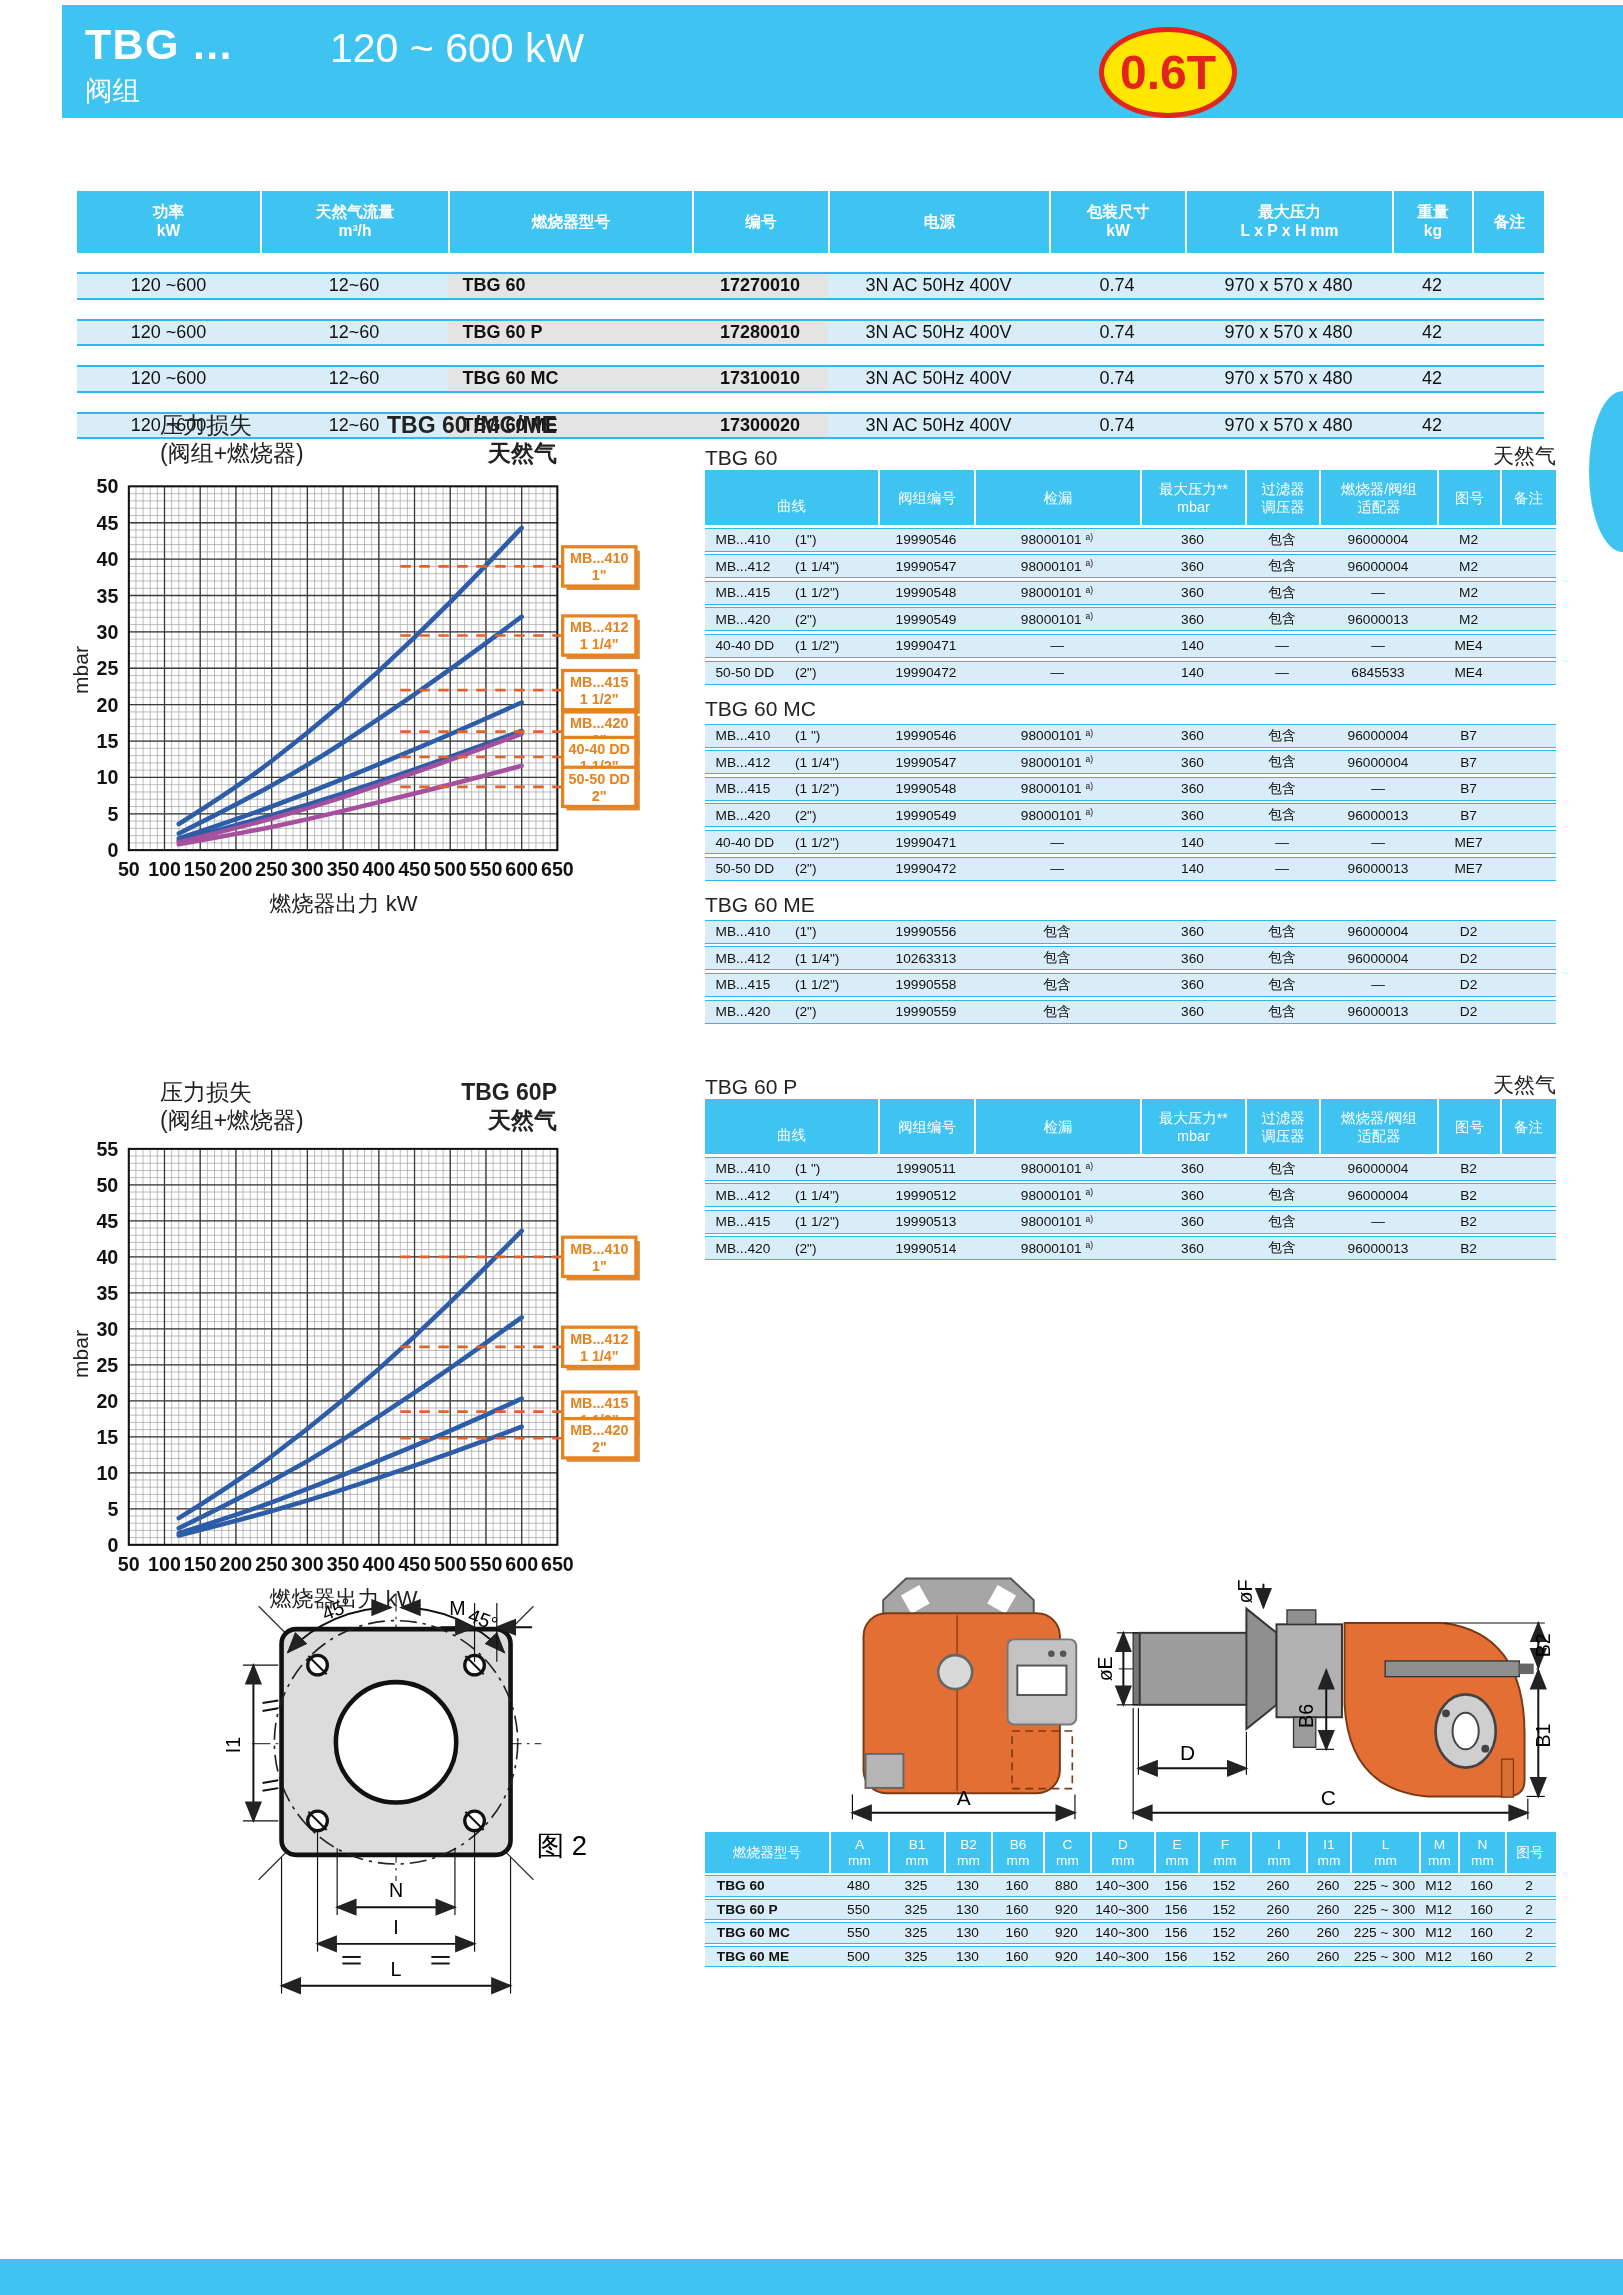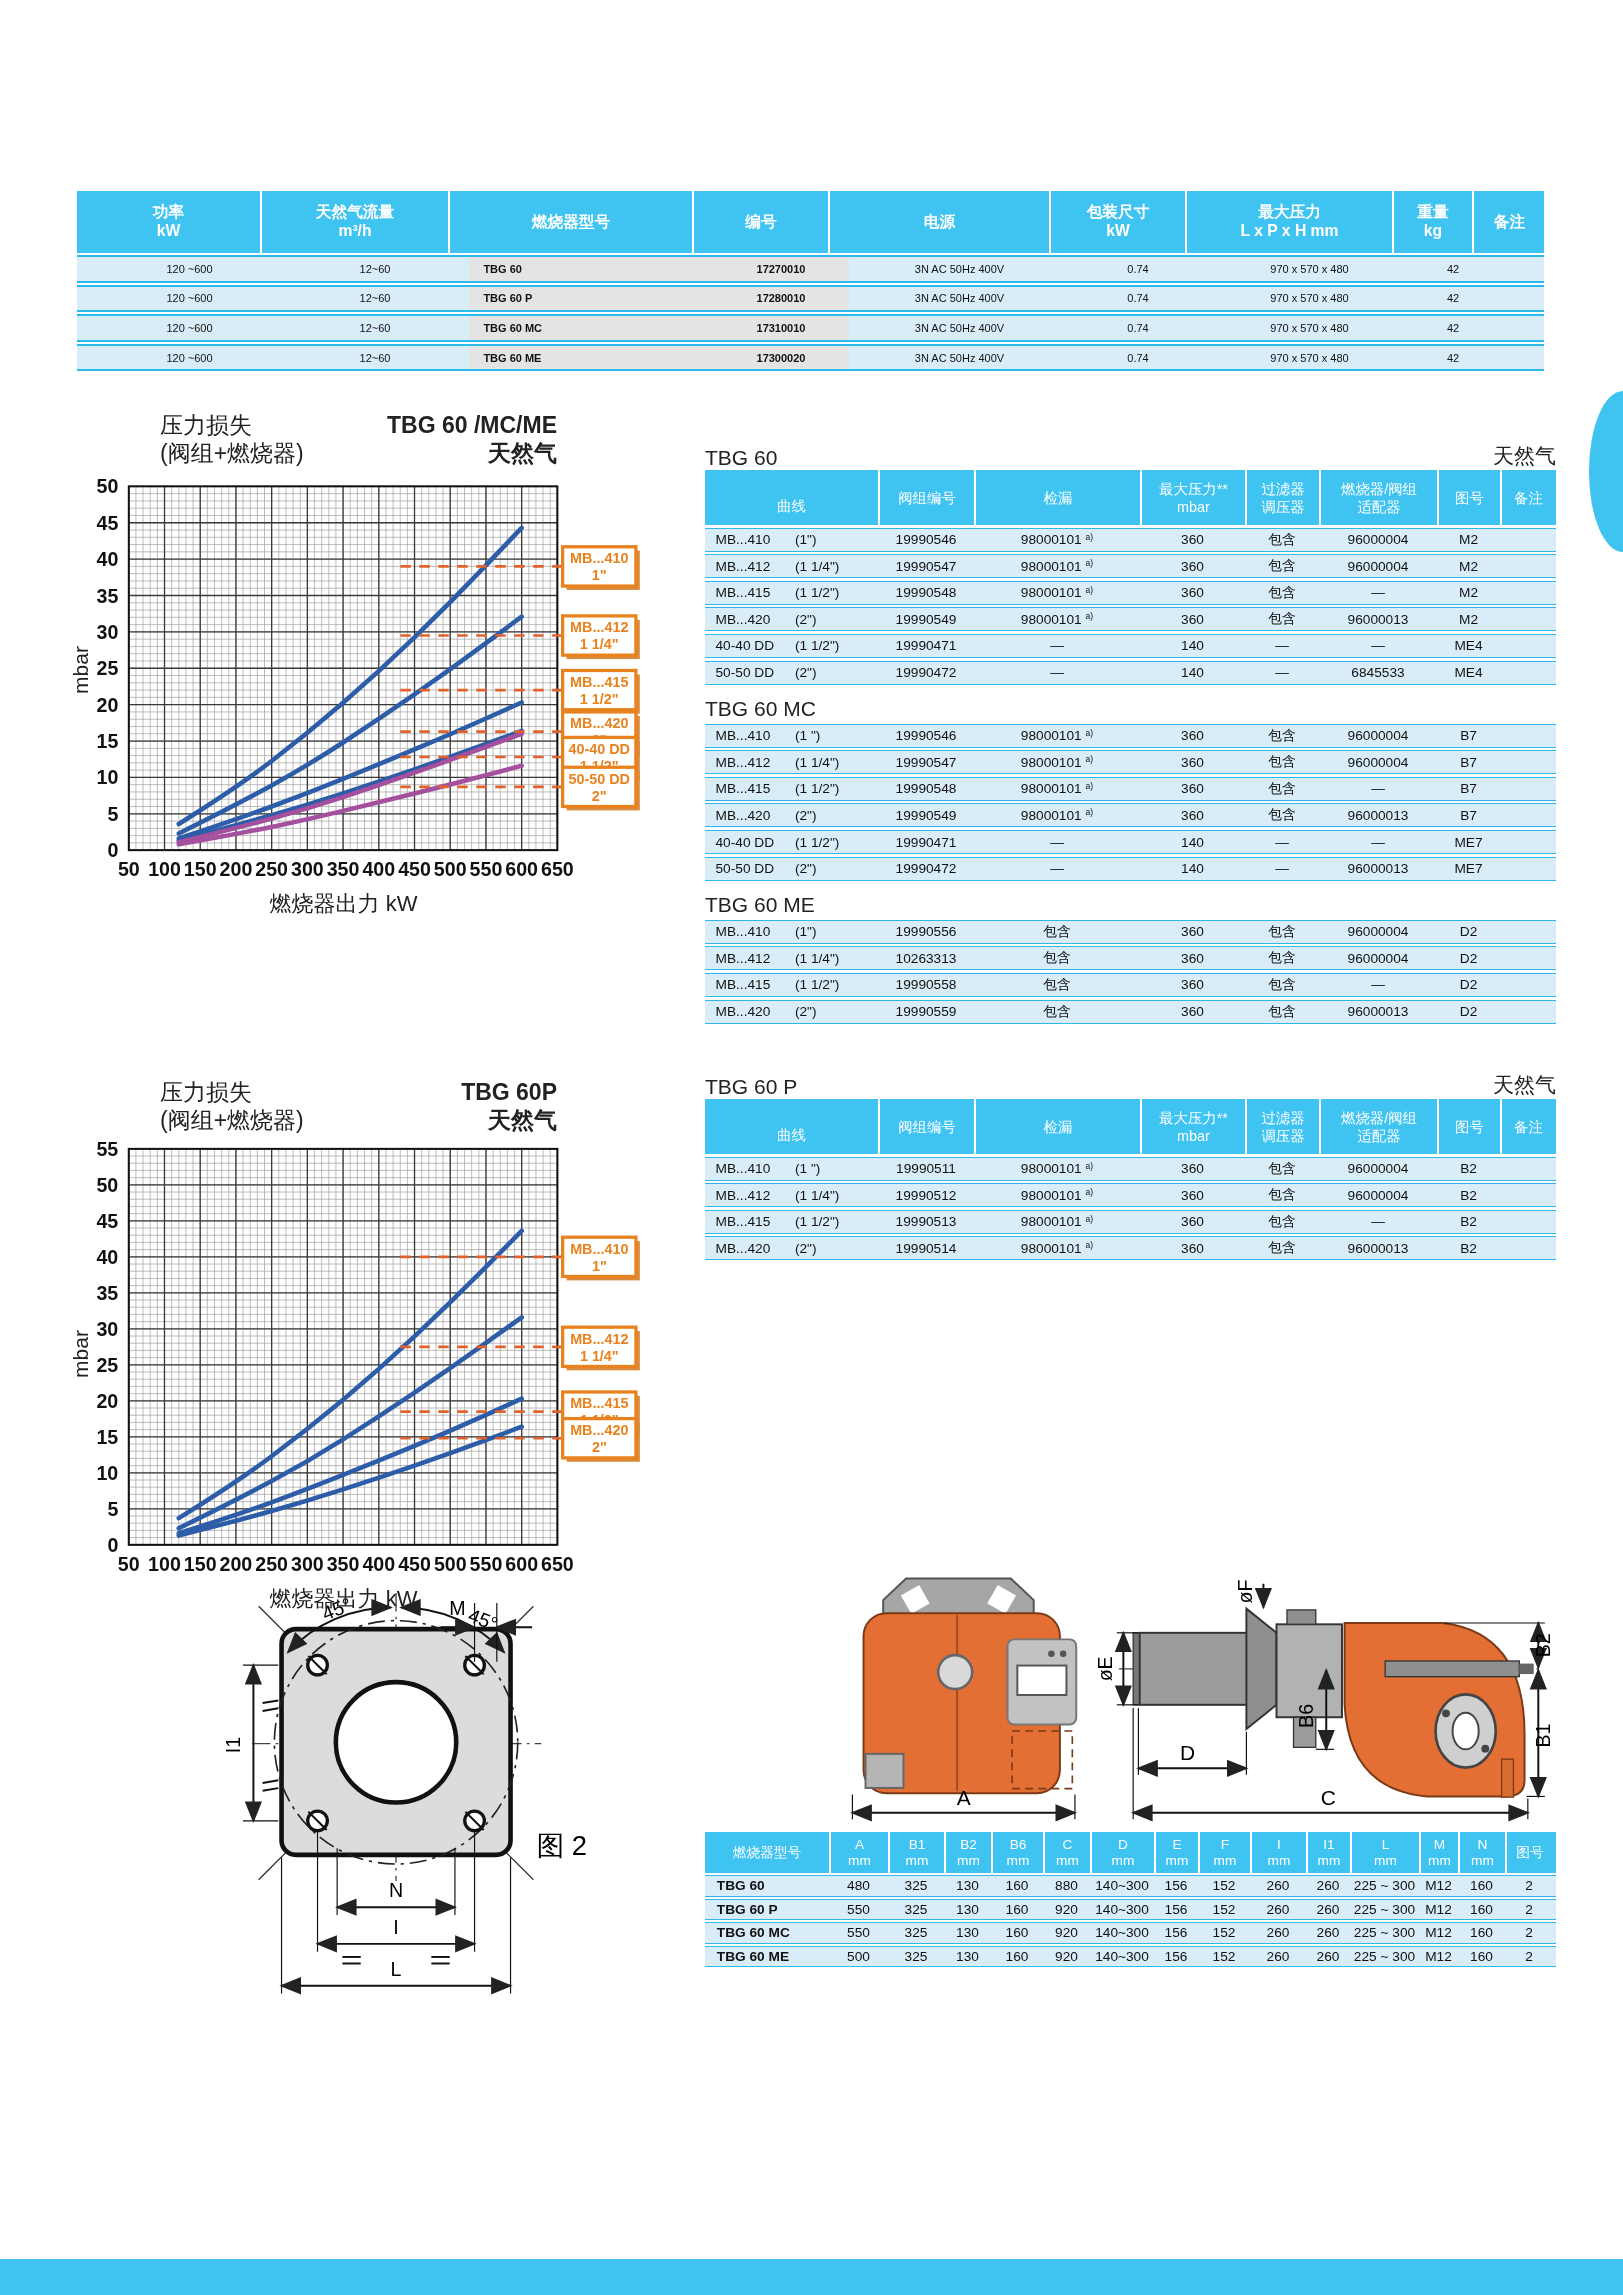--- a/index.html
+++ b/index.html
@@ -13,21 +13,21 @@
   .badge{position:absolute;left:1037px;top:22px;width:128px;height:81px;background:#ffe600;
          border:5.9px solid #e1251b;border-radius:50%;display:flex;align-items:center;justify-content:center;}
   .badge span{font-size:48px;font-weight:bold;color:#e1251b;}
   
   .abs{position:absolute;}
   .thead{display:grid;background:#3fc3f0;color:#fff;}
   .thead .hc{display:flex;flex-direction:column;align-items:center;justify-content:center;
              border-left:2.6px solid #fff;font-size:15.7px;line-height:1.2;text-align:center;}
   .thead .hc:first-child{border-left:none;}
   .trow{display:grid;background:#d9edf8;border-top:2px solid #2cb9ec;border-bottom:2px solid #2cb9ec;
-        margin-top:2px;font-size:11px;padding-left:21px;}
+        margin-top:19px;font-size:18px;}
   .trow .cell{display:flex;align-items:center;justify-content:center;height:100%;}
   .cell.gray{background:#e4e4e4;font-weight:bold;}
   .cell.left{justify-content:flex-start;padding-left:14.4px;}
   
   .main-thead{height:62px;}
   .main-trow{height:23.6px;}
   
   .sec-title-row{display:flex;justify-content:space-between;align-items:flex-end;height:26px;font-size:21px;color:#222;}
   .ghead{display:grid;background:#3fc3f0;color:#fff;height:55px;}
   .ghead .hc{display:flex;flex-direction:column;align-items:center;justify-content:center;
@@ -60,20 +60,28 @@
   
   .footer-band{position:absolute;left:0;top:2259px;width:1623px;height:37px;background:#3fc3f0;}
   .edge-tab{position:absolute;right:0;top:391px;width:34px;height:161px;background:#3fc3f0;
             border-top-left-radius:34px 80px;border-bottom-left-radius:34px 80px;}
 </style>
 </head>
 <body>
 
 <div class="page">
 
+  <div class="hdr">
+    <div class="hdr-model">TBG ...</div>
+    <div class="hdr-sub">阀组</div>
+    <div class="hdr-range">120 ~ 600 kW</div>
+    <div class="badge">
+        <span>0.6T</span>
+      </div>
+  </div>
 
   <div class="abs" style="left:77px;top:191px;width:1467px;">
     <div class="thead main-thead" id="main-thead" style="grid-template-columns: 183px 188px 244px 136px 221px 136px 207px 80px 73px; font-weight: bold;">
         <div class="hc">
           <div>功率</div>
           <div>kW</div>
         </div>
         <div class="hc">
           <div>天然气流量</div>
           <div>m³/h</div>

